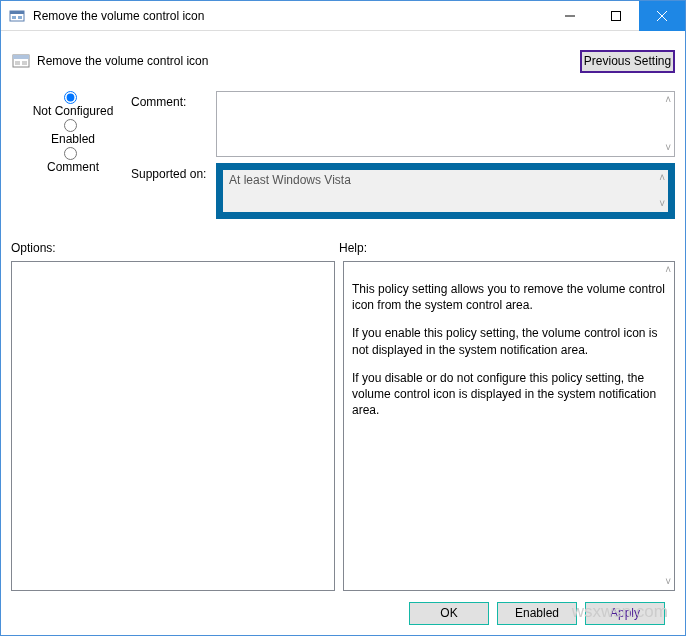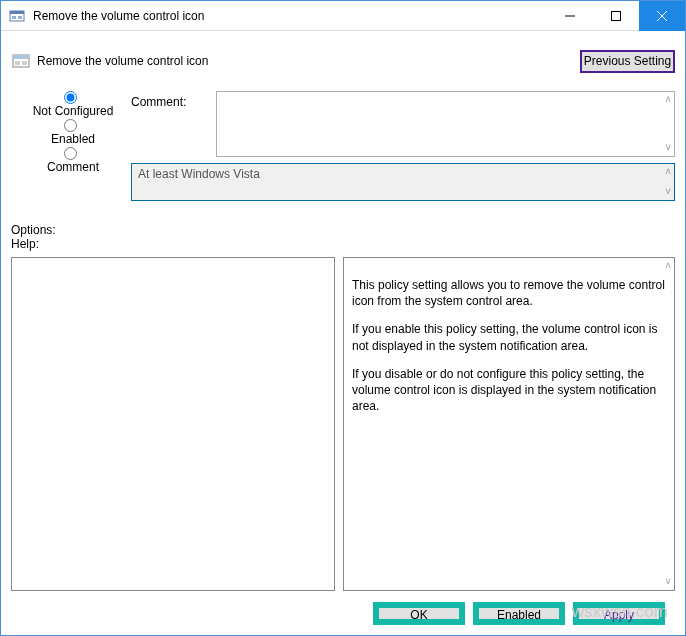--- a/index.html
+++ b/index.html
@@ -22,36 +22,36 @@
     .nav-btn.prev { border:2px solid #4c1d95; }
     
     .config-row { display:flex; margin-top:10px; }
     .radios { width: 120px; padding-left: 4px; }
     .radio-item { display:flex; align-items:center; height:26px; margin-bottom:2px;flex-direction:column; }
     .radio-item input { margin-right: 6px; }
     .meta { flex:1; display:flex; flex-direction:column; }
     .meta-row { display:flex; margin-bottom:6px; }
     .meta-label { width: 85px; padding-top:4px; }
     .comment-box { flex:1; height: 66px; border:1px solid #abadb3; background:#fff; position:relative; }
-    .supported-box { flex:1; height: 38px; border:1px solid #0369a1; background:#f0f0f0; padding:3px 6px; color:#555; position:relative; }
+    .supported-box { flex:1; height: 56px; border:7px solid #0369a1; background:#f0f0f0; padding:3px 6px; color:#555; position:relative; }
     .scroll-hint { position:absolute; right:3px; color:#999; font-size:10px; line-height:1; }
     .scroll-hint.up { top:3px; }
     .scroll-hint.dn { bottom:3px; }
     
-    .panels-labels { display:flex; margin-top:16px;flex-direction:column; }
+    .panels-labels { display:flex; margin-top:16px; }
     .panels-labels > div:first-child { width: 328px; }
     .panels { display:flex; flex:1; margin-top:6px; gap:8px; }
     .options-panel { width: 324px; border:1px solid #828790; background:#fff; }
     .help-panel { flex:1; border:1px solid #828790; background:#fff; padding:19px 8px; line-height:1.35; position:relative; }
     .help-panel p { margin-bottom:12px; }
     .help-scroll { position:absolute; right:3px; color:#999; font-size:10px; line-height:1; }
     .help-scroll.up { top:3px; } .help-scroll.dn { bottom:3px; }
     
     .footer { height: 44px; display:flex; justify-content:flex-end; align-items:center; padding-right:10px; gap:8px; }
-    .footer-btn { width:92px; height:23px; border:6px solid #14b8a6; background:#e1e1e1; cursor:pointer; }
+    .footer-btn { width:80px; height:23px; border:1px solid #14b8a6; background:#e1e1e1; cursor:pointer; }
     .footer-btn[disabled] { color:#4c1d95; }
     
     .watermark { position:absolute; bottom:14px; right:18px; color:#ccc; font-size:17px; pointer-events:none; }
   </style>
 </head>
 <body>
 
 <div class="titlebar">
   <span class="titlebar-icon">
     <svg viewBox="0 0 16 16">
@@ -113,20 +113,21 @@
     <div class="meta">
       <div class="meta-row">
         <div class="meta-label">Comment:</div>
         <div class="comment-box">
           <span></span>
           <span class="scroll-hint up">˄</span>
           <span class="scroll-hint dn">˅</span>
         </div>
       </div>
       <div class="meta-row">
+        <div class="meta-label">Supported on:</div>
         <div class="supported-box">
           <span>At least Windows Vista</span>
           <span class="scroll-hint up">˄</span>
           <span class="scroll-hint dn">˅</span>
         </div>
       </div>
     </div>
   </div>
 
   <div class="panels-labels">

